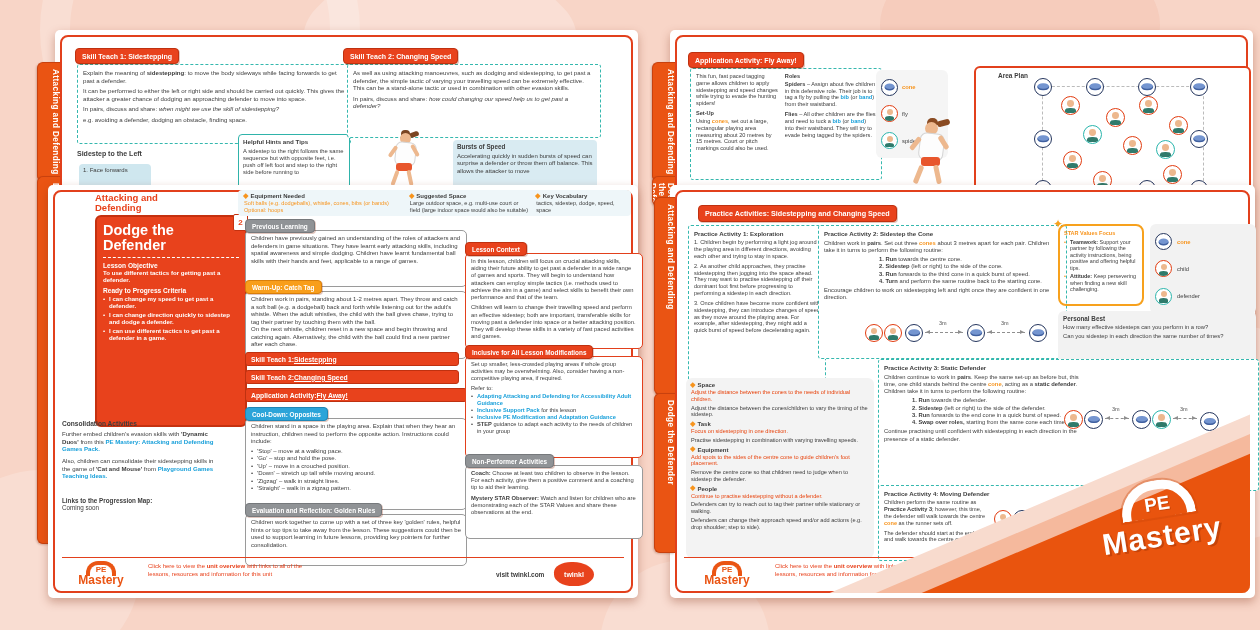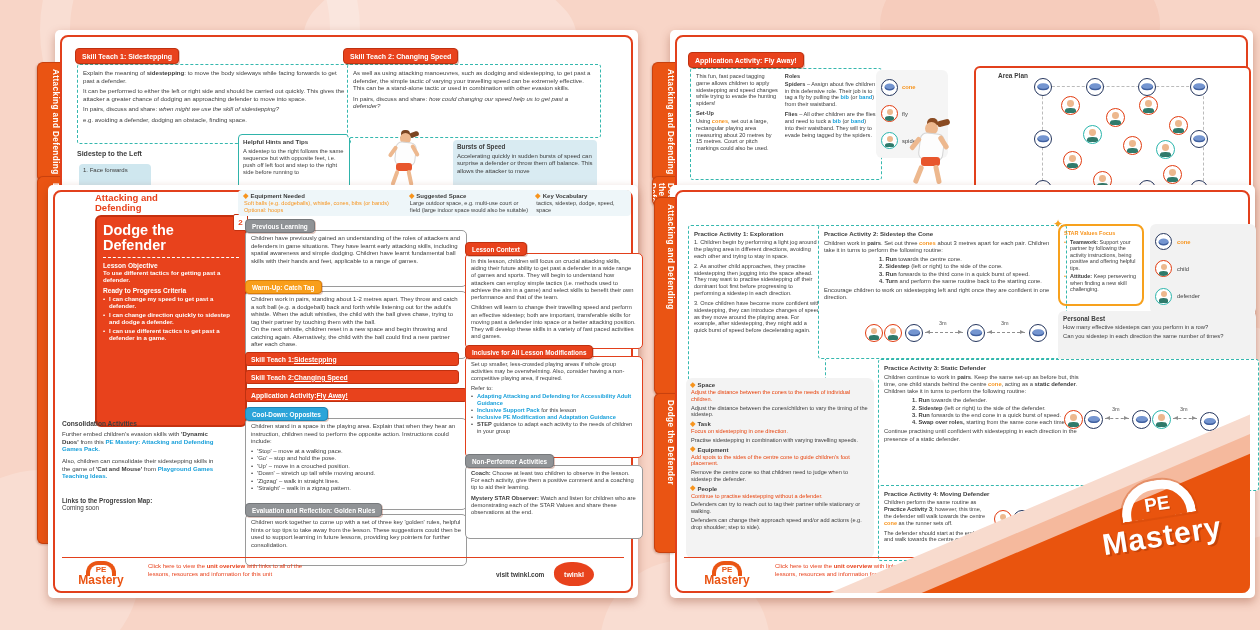--- a/index.html
+++ b/index.html
@@ -299,20 +299,21 @@
   </div>
   <div class="b" style="position:absolute;left:448px;top:386px;font-size:6.5px;color:#3d3d3d">visit twinkl.com</div>
   <div style="position:absolute;left:506px;top:377px;width:40px;height:24px;background:#e8421c;border-radius:45% 55% 50% 50%;color:#fff;font-size:7px;font-weight:bold;display:flex;align-items:center;justify-content:center">twinkl</div>
 </div>
 
 <div class="page" style="left:670px;top:185px;width:585px;height:413px;z-index:3">
   <div class="frame"></div>
   <div class="vtab" style="left:-16px;top:12px;width:20px;height:190px">Attacking and Defending</div>
   <div class="vtab" style="left:-16px;top:208px;width:20px;height:152px">Dodge the Defender</div>
 
+  <div class="hdr red" style="left:28px;top:20px;height:15px;font-size:7.2px">Practice Activities: Sidestepping and Changing Speed</div>
 
   <div class="dash" style="left:18px;top:40px;width:126px;height:146px;font-size:5.6px;line-height:1.22">
     <div class="b" style="font-size:6.1px;margin-bottom:2px">Practice Activity 1: Exploration</div>
     <p style="margin:0 0 3px">1.  Children begin by performing a light jog around the playing area in different directions, avoiding each other and trying to stay in space.</p>
     <p style="margin:0 0 3px">2.  As another child approaches, they practise sidestepping then jogging into the space ahead. They may want to practise sidestepping off their dominant foot first before progressing to performing a sidestep in each direction.</p>
     <p style="margin:0">3.  Once children have become more confident with sidestepping, they can introduce changes of speed as they move around the playing area. For example, after sidestepping, they might add a quick burst of speed before decelerating again.</p>
   </div>
 
   <div class="dash" style="left:148px;top:40px;width:237px;height:124px;font-size:5.8px;line-height:1.25">
     <div class="b" style="font-size:6.1px;margin-bottom:2px">Practice Activity 2: Sidestep the Cone</div>

